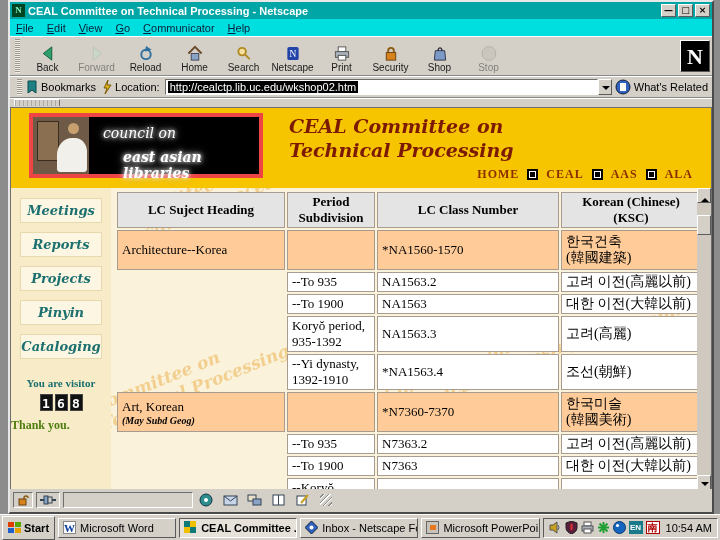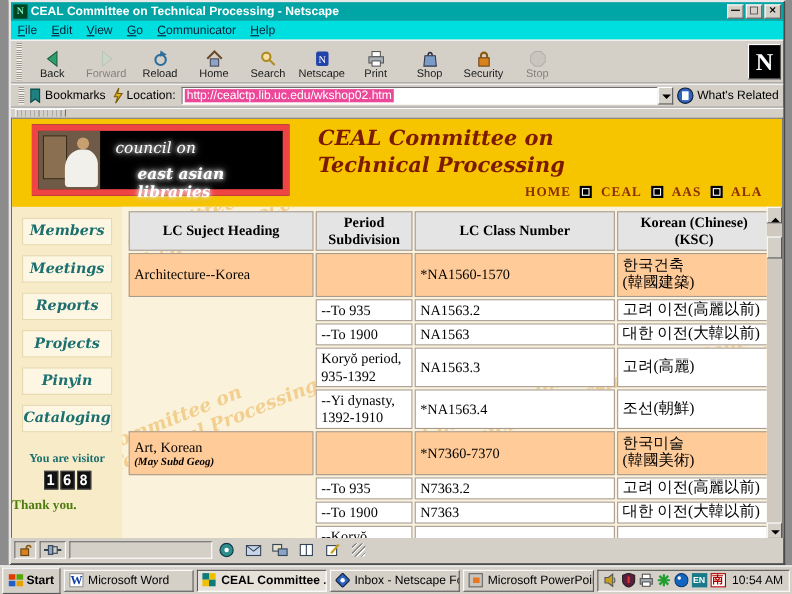--- a/index.html
+++ b/index.html
@@ -34,34 +34,34 @@
   .tbtn.disabled { opacity:.45; }
   .nlogo { margin-left:auto; width:30px; height:32px; background:#000; color:#fff;
            font:bold 22px/32px "Liberation Serif",serif; text-align:center;
            border:1px solid; border-color:#fff #555 #555 #fff; }
 
   .locbar { height:22px; border-top:1px solid #fff; border-bottom:1px solid #8a8a8a;
             display:flex; align-items:center; padding:0 4px; font:11px "Liberation Sans",sans-serif; }
   .loc-label { margin:0 5px 0 2px; color:#000; }
   .urlbox { flex:1; height:16px; background:#fff; border:1px solid; border-color:#6e6e6e #fff #fff #6e6e6e;
             display:flex; align-items:center; padding-left:2px; overflow:hidden; }
-  .urlsel { background:#ec4899; color:#fff; font:11px "Liberation Sans",sans-serif; padding:0 2px;
+  .urlsel { background:#000000; color:#fff; font:11px "Liberation Sans",sans-serif; padding:0 2px;
             white-space:nowrap; }
   .drop { width:14px; height:16px; background:#D4D0C8; border:1px solid; border-color:#fff #5A5A5A #5A5A5A #fff; position:relative; }
   .drop::after { content:""; position:absolute; left:3px; top:6px; border:4px solid transparent; border-top-color:#000; }
   .ptstrip { height:9px; border-top:1px solid #fff; background:#D4D0C8; }
   .ptab { width:46px; height:7px; margin-left:4px; background:#D4D0C8;
           border:1px solid; border-color:#fff #6e6e6e #6e6e6e #fff; border-bottom:none;
           background-image:repeating-linear-gradient(90deg,#aaa 0 1px,transparent 1px 4px); }
 
   
   .content { height:382px; background:#FAF2DA; overflow:hidden; border:1px solid #6e6e6e; border-bottom:none; }
   .yellow { height:80px; background:#F7C400; position:relative; }
   .banner { position:absolute; left:18px; top:5px; width:234px; height:65px; background:#000;
-            border:6px solid #ef4444; display:flex; }
+            border:4px solid #ef4444; display:flex; }
   .fig { width:56px; height:100%; background:#6E5A46; position:relative; overflow:hidden; }
   .fig-shelf { position:absolute; left:4px; top:4px; width:22px; height:40px; background:#8A7050; border:1px solid #3a2c1c; }
   .fig-person { position:absolute; right:2px; bottom:2px; width:30px; height:34px; background:#F2F0EA;
                 border-radius:50% 40% 10% 10%; }
   .fig-head { position:absolute; right:10px; top:6px; width:11px; height:11px; background:#C8A070; border-radius:50%; }
   .banner-text { flex:1; position:relative; color:#fff;
                  font:italic 14px "DejaVu Serif",serif; }
   .bt1 { position:absolute; left:14px; top:8px; text-shadow:0 0 4px #fff,0 0 8px #bbb; }
   .bt2 { position:absolute; left:34px; top:32px; text-shadow:0 0 4px #fff,0 0 8px #bbb;font-weight:bold; }
   .ceal-title { position:absolute; left:278px; top:6px; color:#7B1A00;
@@ -211,31 +211,31 @@
       <div class="tbtn">
         <svg viewBox="0 0 18 18">
             <rect x="5" y="2" width="8" height="5" fill="#fff" stroke="#555"></rect>
             <rect x="2" y="7" width="14" height="6" fill="#A8B0B8" stroke="#555"></rect>
             <rect x="5" y="11" width="8" height="5" fill="#fff" stroke="#555"></rect>
           </svg>
         <span>Print</span>
       </div>
       <div class="tbtn">
         <svg viewBox="0 0 18 18">
+            <path d="M6 8 V6 a3 3 0 0 1 6 0 V8" fill="none" stroke="#8A5A10" stroke-width="2"></path>
+            <rect x="4" y="8" width="10" height="8" fill="#D8821E" stroke="#6A4210"></rect>
+          </svg>
+        <span>Security</span>
+      </div>
+      <div class="tbtn">
+        <svg viewBox="0 0 18 18">
             <path d="M4 6 h10 l1 10 H3 Z" fill="#7A9AC8" stroke="#334"></path>
             <path d="M7 6 a2 3 0 0 1 4 0" fill="none" stroke="#334" stroke-width="1.5"></path>
           </svg>
         <span>Shop</span>
-      </div>
-      <div class="tbtn">
-        <svg viewBox="0 0 18 18">
-            <path d="M6 8 V6 a3 3 0 0 1 6 0 V8" fill="none" stroke="#8A5A10" stroke-width="2"></path>
-            <rect x="4" y="8" width="10" height="8" fill="#D8821E" stroke="#6A4210"></rect>
-          </svg>
-        <span>Security</span>
       </div>
       <div class="tbtn disabled">
         <svg viewBox="0 0 18 18">
             <polygon points="6,2 12,2 16,6 16,12 12,16 6,16 2,12 2,6" fill="#C0BCB4" stroke="#8a8a8a"></polygon>
           </svg>
         <span>Stop</span>
       </div>
       <div class="nlogo">N</div>
     </div>
 
@@ -289,21 +289,20 @@
           <span class="spiral"></span>
           <span>AAS</span>
           <span class="spiral"></span>
           <span>ALA</span>
         </div>
       </div>
 
       <div class="bodyrow">
 
         <div class="sidebar">
-          <div class="sbtn">Members</div>
           <div class="sbtn">Meetings</div>
           <div class="sbtn">Reports</div>
           <div class="sbtn">Projects</div>
           <div class="sbtn">Pinyin</div>
           <div class="sbtn">Cataloging</div>
           <div class="visitor">You are visitor</div>
           <div class="counter">
             <span class="digit">1</span><span class="digit">6</span><span class="digit">8</span>
           </div>
           <div class="thanks">Thank you.</div>

